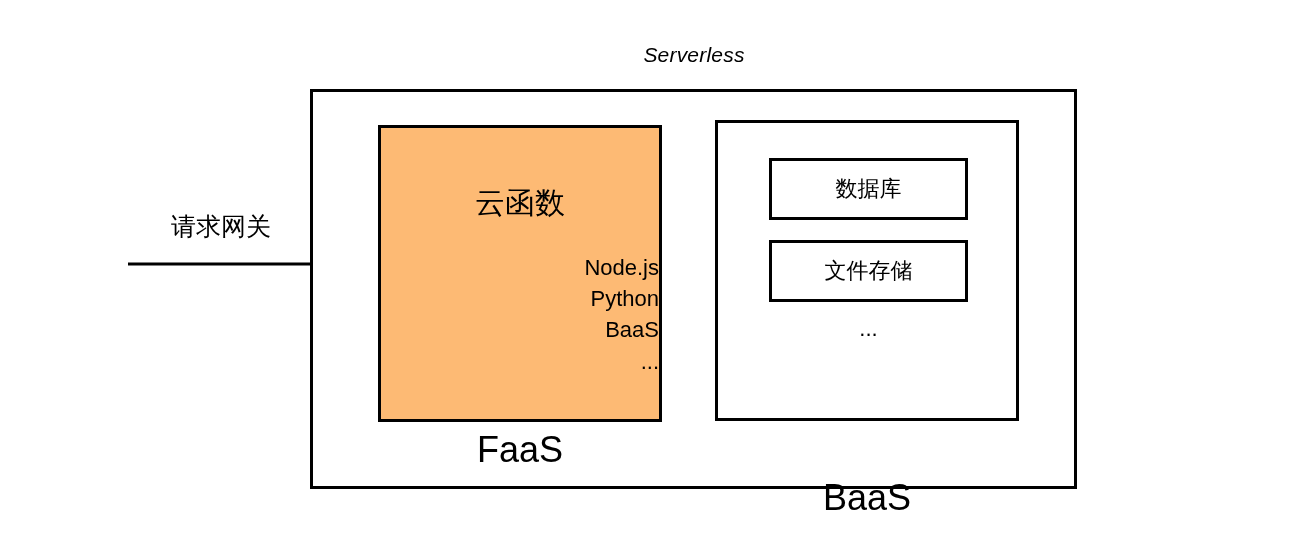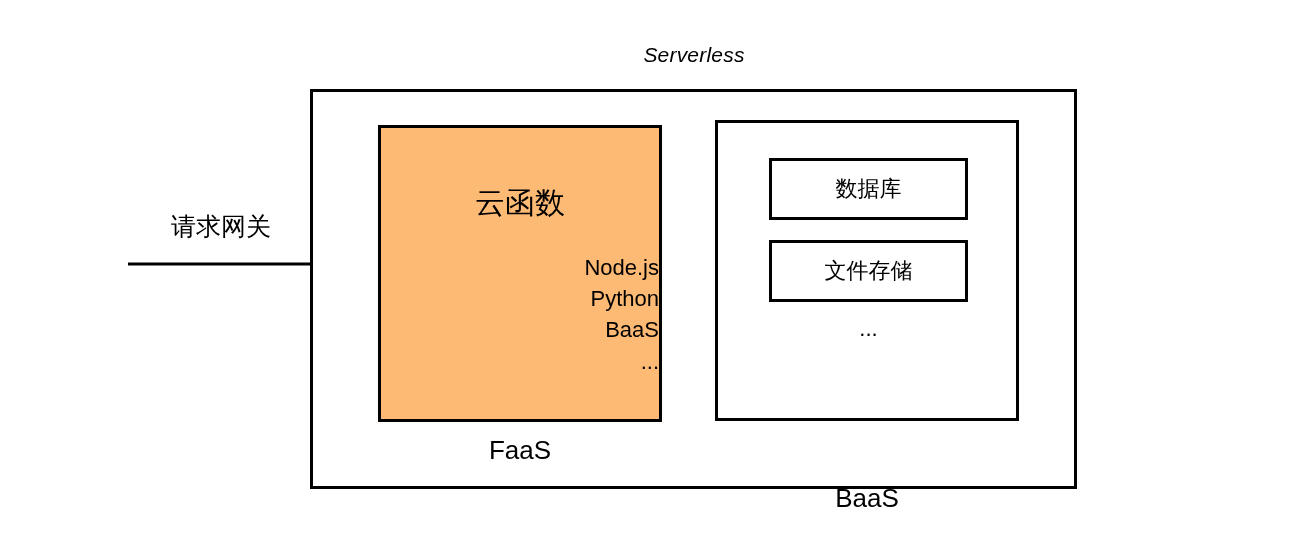--- a/index.html
+++ b/index.html
@@ -146,21 +146,21 @@
   .service-ellipsis {
     text-align: center;
     font-size: 22px;
     line-height: 22px;
     margin-top: -4px;
   }
 
   
   .column-caption {
     position: absolute;
-    font-size: 26px;
+    font-size: 36px;
     line-height: 32px;
     text-align: center;
     white-space: nowrap;
   }
   .column-caption.faas { left: 378px; top: 434px; width: 284px; }
   .column-caption.baas { left: 715px; top: 434px; width: 304px; margin-top: 48px; }
 </style>
 </head>
 <body>
 

